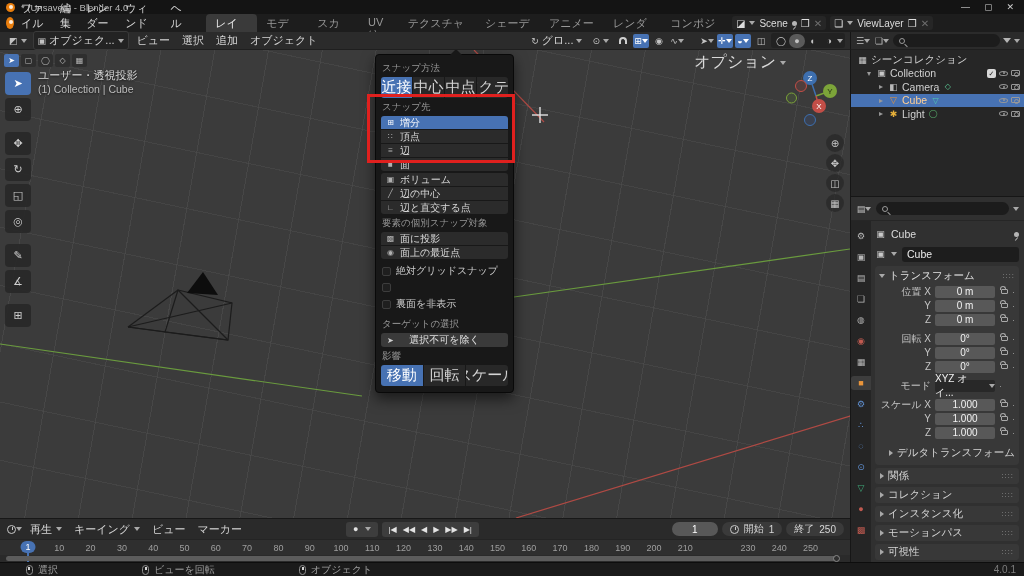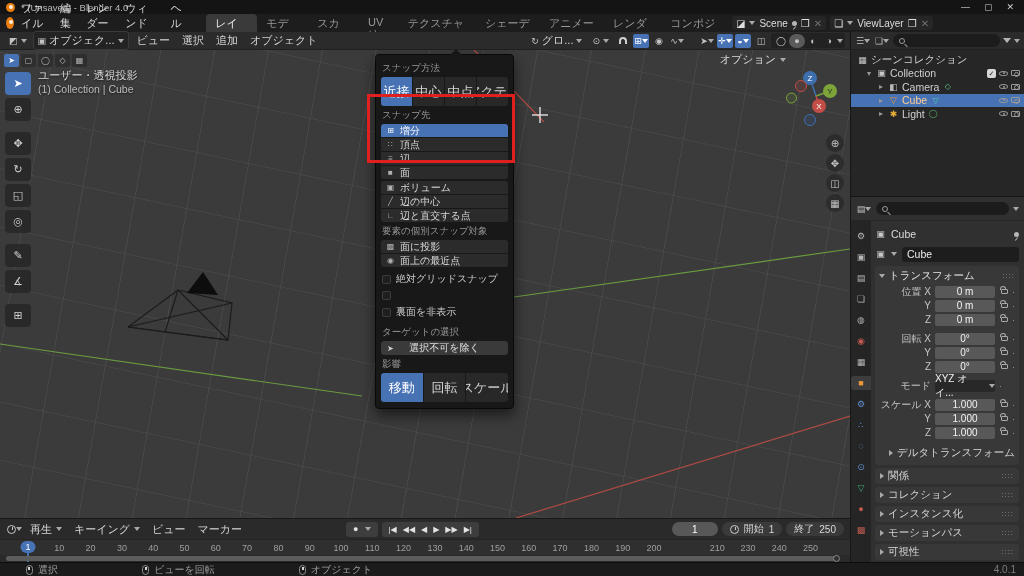--- a/index.html
+++ b/index.html
@@ -72,34 +72,34 @@
   #selmode-row { position:absolute; left:4px; top:4px; display:flex; gap:2px; }
   .selmode { width:15px; height:13px; background:#2e2e2e; border-radius:2px; display:flex;
     align-items:center; justify-content:center; font-size:8px; color:#b9b9b9; }
   .selmode.active { background:#4772b3; color:#fff; }
   #toolbar { position:absolute; left:5px; top:22px; display:flex; flex-direction:column; gap:3px; }
   .tool { width:26px; height:23px; background:rgba(40,40,40,.92); border-radius:4px;
     display:flex; align-items:center; justify-content:center; font-size:11px; color:#cfcfcf; }
   .tool.active { background:#4772b3; color:#fff; }
   .tool.gap { margin-top:8px; }
   #options-btn { position:absolute; right:64px; top:2px; display:flex; gap:4px; align-items:center;
-    color:#d9d9d9; font-size:11px; }
+    color:#d9d9d9; font-size:16px; }
   #gizmo { position:absolute; right:2px; top:14px; }
   .vbtn { position:absolute; width:18px; height:18px; border-radius:50%; background:rgba(40,40,40,.75);
     color:#c9c9c9; font-size:10px; display:flex; align-items:center; justify-content:center; }
 
   
   #snap-popup { position:absolute; left:375px; top:4px; width:139px; background:#181818;
     border:1px solid #090909; border-radius:4px; padding:4px 5px 6px;
     box-shadow:0 6px 14px rgba(0,0,0,.55); z-index:40; }
   #snap-popup .ptr { position:absolute; left:74px; top:-6px; width:0; height:0;
     border-left:6px solid transparent; border-right:6px solid transparent; border-bottom:6px solid #181818;}
   .pp-label { font-size:9.5px; color:#969696; margin:3px 1px 2px; }
   .pp-seg { display:flex; gap:1px; border-radius:3px; overflow:hidden; }
-  .pp-seg > div { flex:1; height:29px; background:#282828; color:#d5d5d5; font-size:13px;
+  .pp-seg > div { flex:1; height:21px; background:#282828; color:#d5d5d5; font-size:15px;
     display:flex; align-items:center; justify-content:center; white-space:nowrap; overflow:hidden;}
   .pp-seg > div.active { background:#4772b3; color:#fff; }
   .pp-group { display:flex; flex-direction:column; gap:1px; border-radius:3px; overflow:hidden; margin:2px 0;}
   .pp-item { height:13px; background:#2b2b2b; display:flex; align-items:center; gap:5px;
     padding:0 5px; font-size:10px; color:#dadada; }
   .pp-item.active { background:#4772b3; color:#fff; }
   .pp-item .gl { font-size:8px; color:#b0b0b0; width:9px; text-align:center; }
   .pp-item.active .gl { color:#fff; }
   .pp-check { display:flex; align-items:center; gap:5px; margin:5px 1px 0; font-size:10px; color:#cccccc;}
   .pp-check .box { width:9px; height:9px; background:#1f1f1f; border:1px solid #3d3d3d; border-radius:2px;}
@@ -736,21 +736,21 @@
         <div class="tick" style="left: 372.3px;">110</div>
         <div class="tick" style="left: 403.6px;">120</div>
         <div class="tick" style="left: 434.9px;">130</div>
         <div class="tick" style="left: 466.2px;">140</div>
         <div class="tick" style="left: 497.5px;">150</div>
         <div class="tick" style="left: 528.8px;">160</div>
         <div class="tick" style="left: 560.1px;">170</div>
         <div class="tick" style="left: 591.4px;">180</div>
         <div class="tick" style="left: 622.7px;">190</div>
         <div class="tick" style="left: 654px;">200</div>
-        <div class="tick" style="left: 685.3px; margin-left: 32px;">210</div>
+        <div class="tick" style="left: 685.3px;">210</div>
         <div class="tick" style="left: 716.6px; margin-top: 28px;">220</div>
         <div class="tick" style="left: 747.9px;">230</div>
         <div class="tick" style="left: 779.2px;">240</div>
         <div class="tick" style="left: 810.5px;">250</div>
       </div>
     <div id="tl-scroll">
       <div class="bar"></div>
         <div class="knob"></div>
     </div>
   </div>

